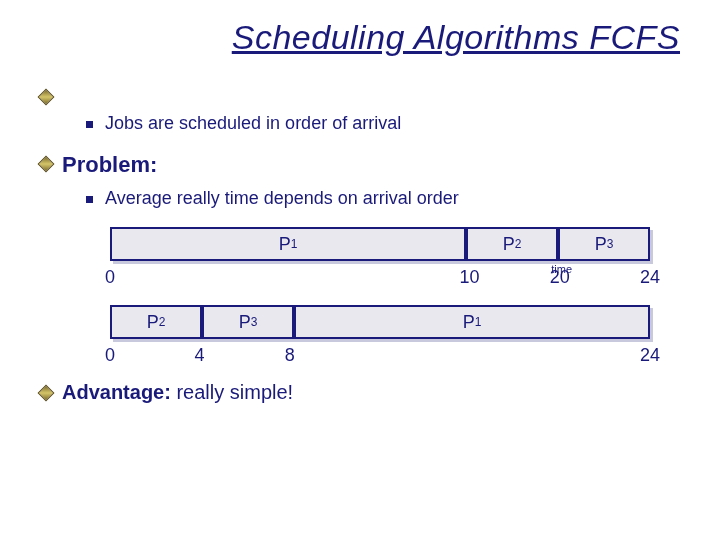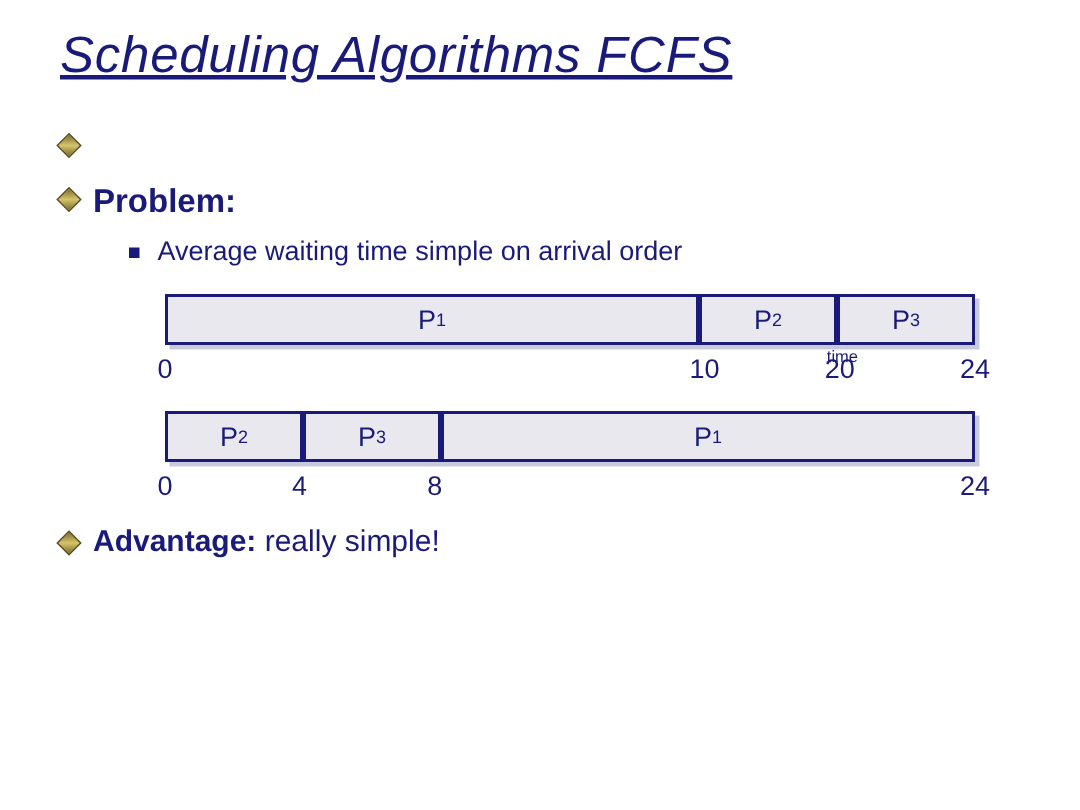--- a/index.html
+++ b/index.html
@@ -12,20 +12,21 @@
     padding: 18px 40px;
     position: relative;
   }
   .title {
     font-size: 34px;
     font-weight: normal;
     text-decoration: underline;
     margin-bottom: 28px;
     font-style: italic;
     letter-spacing: 0.5px;
+    text-align: right;
   }
   .bullet-row {
     display: flex;
     align-items: flex-start;
     margin-bottom: 6px;
   }
   .diamond {
     width: 12px; height: 12px;
     transform: rotate(45deg);
     background: linear-gradient(135deg, #7a6a2a 0%, #d4c56a 50%, #7a6a2a 100%);
@@ -95,31 +96,35 @@
 </head>
 <body>
 
 <div class="title">Scheduling Algorithms FCFS</div>
 
 <div class="bullet-row">
   <div class="diamond"></div>
 </div>
 
 <div class="sub-list">
+  <div class="sub-row">
+    <div class="square"></div>
+    <div class="sub-text">Jobs are scheduled in order of arrival</div>
+  </div>
 </div>
 
 <div class="bullet-row">
   <div class="diamond"></div>
   <div class="b1-text">Problem:</div>
 </div>
 
 <div class="sub-list">
   <div class="sub-row">
     <div class="square"></div>
-    <div class="sub-text">Average waiting time simple on arrival order</div>
+    <div class="sub-text">Average really time depends on arrival order</div>
   </div>
 </div>
 
 <div class="gantt-wrap">
   <div class="gantt">
     <div class="gbox" style="flex:16">
       <span>P</span>
         <span class="sub">1</span>
     </div>
     <div class="gbox" style="flex:4">

